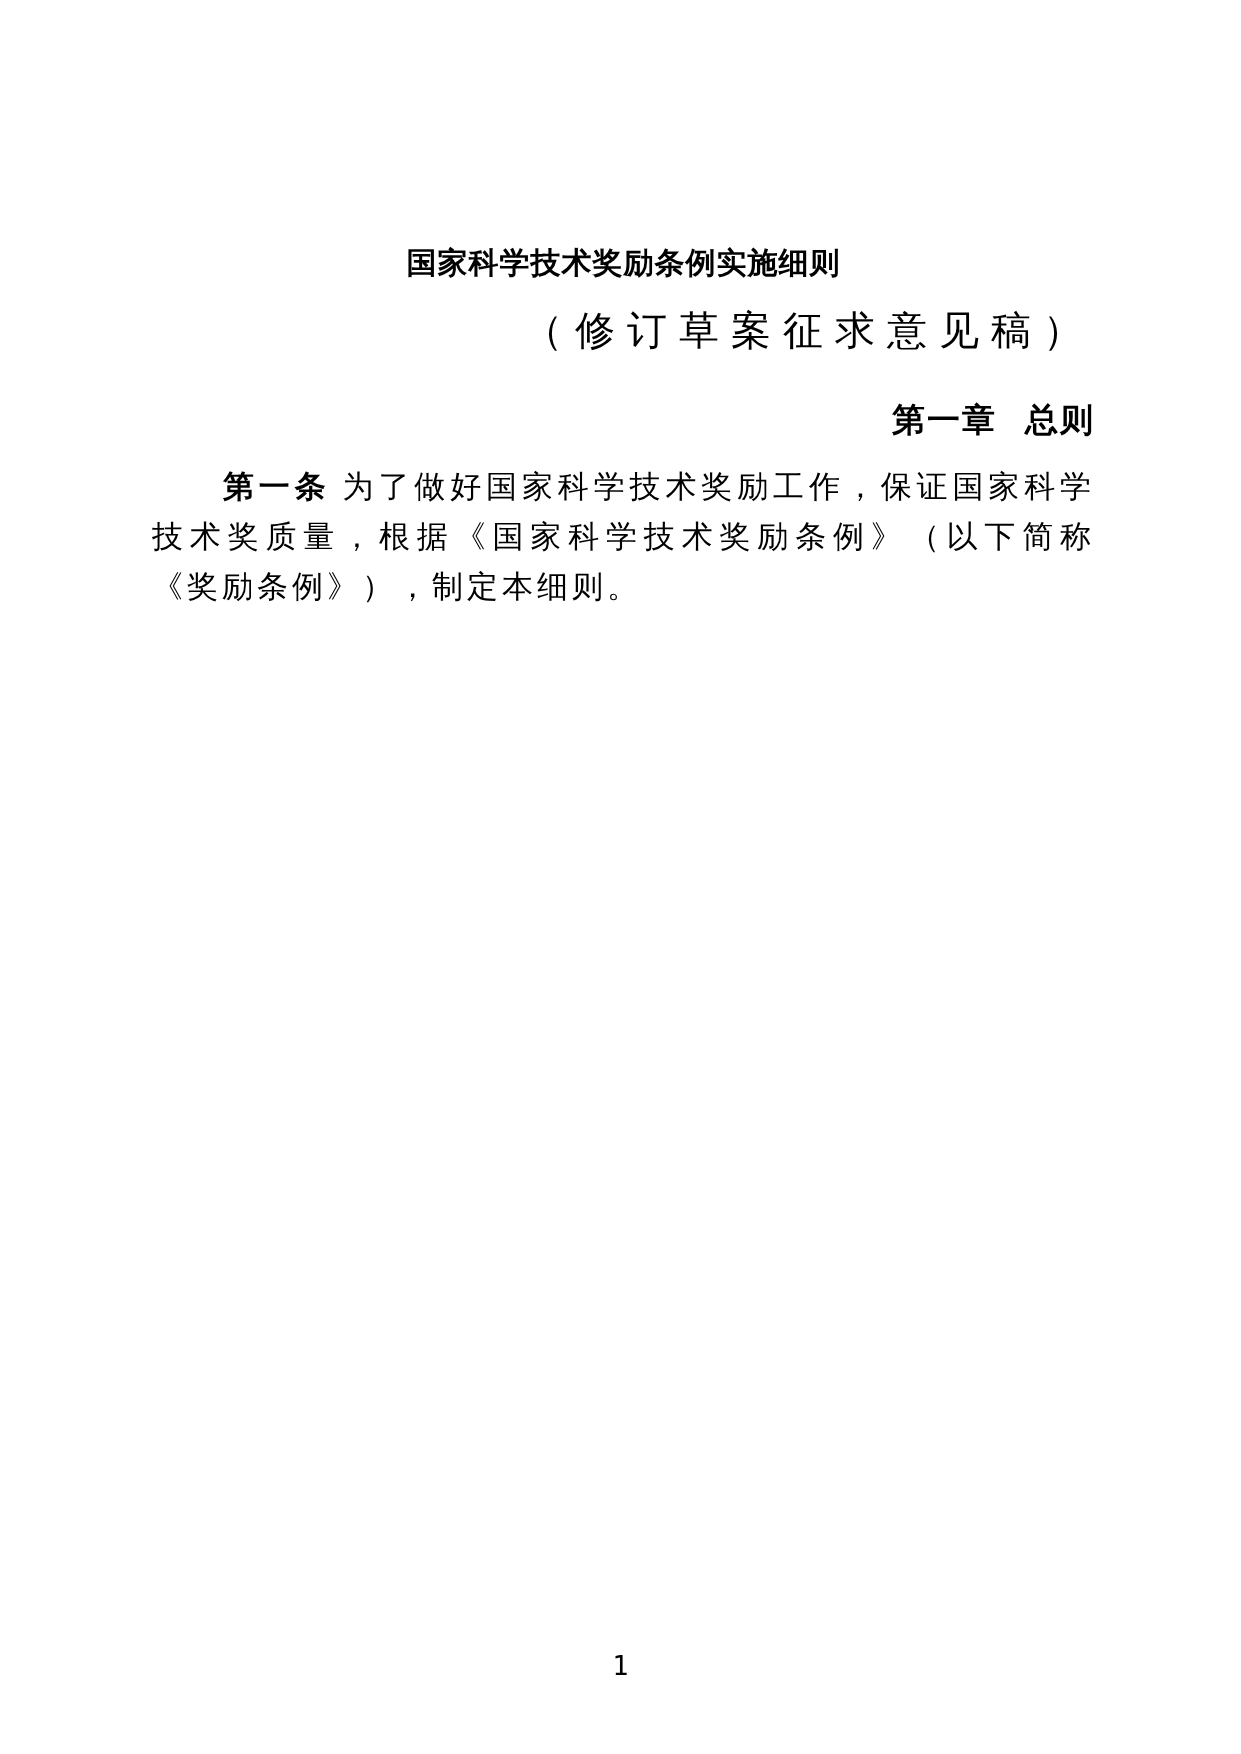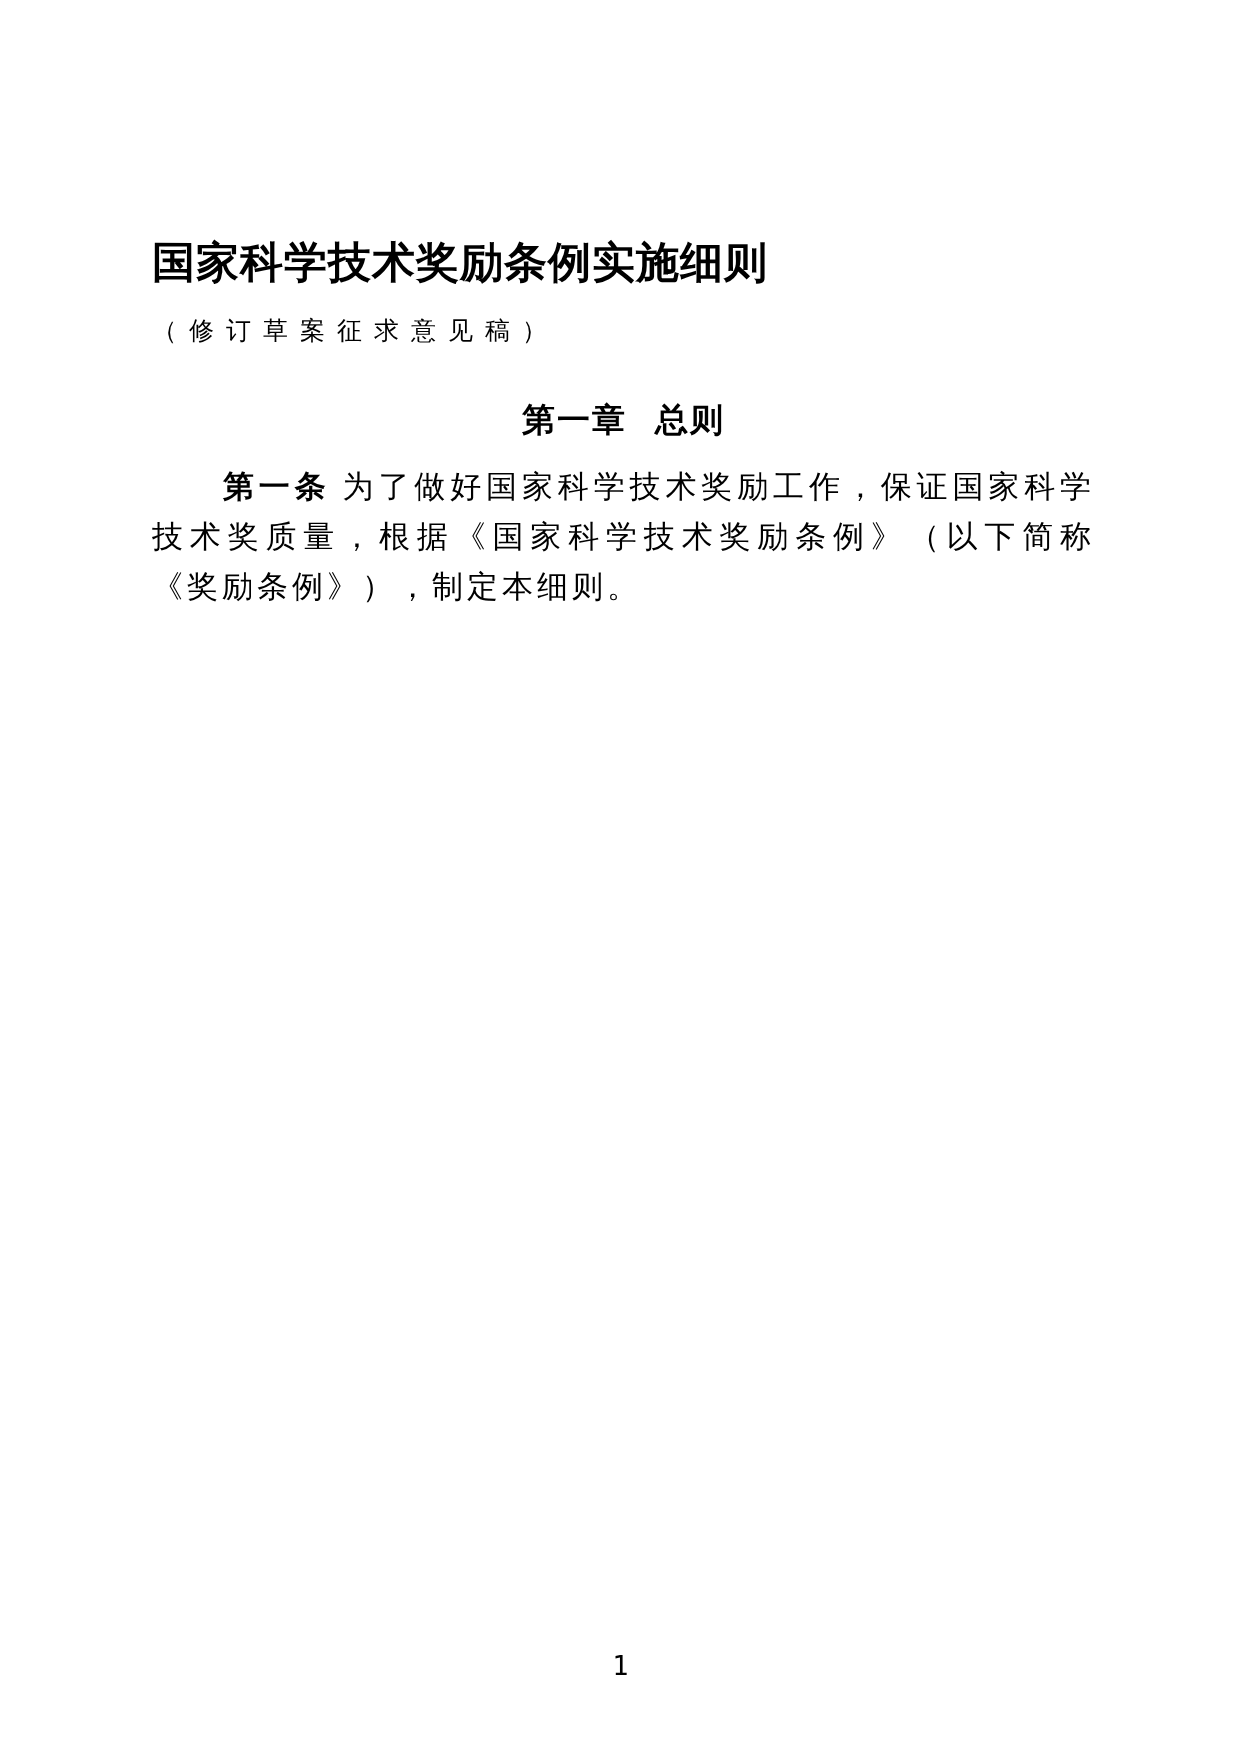--- a/index.html
+++ b/index.html
@@ -10,36 +10,37 @@
     margin: 0 auto;
     background: #ffffff;
     color: #000000;
     font-family: "Liberation Serif", "DejaVu Serif", serif;
     overflow: hidden;
   }
   .content { padding: 0 146px 0 152px; }
 
   .doc-title {
     margin: 234px 0 0 0;
-    font-size: 43px;
+    text-align: center;
+    font-size: 30px;
     line-height: 58px;
     font-weight: bold;
     letter-spacing: 1px;
   }
   .doc-subtitle {
     margin: 16px 0 0 0;
-    text-align: left;
-    font-size: 25px;
+    text-align: right;
+    font-size: 40px;
     line-height: 46px;
     font-weight: normal;
     letter-spacing: 12px;
   }
   .chapter-heading {
     margin: 44px 0 0 0;
-    text-align: center;
+    text-align: right;
     font-size: 33px;
     line-height: 44px;
     font-weight: bold;
     letter-spacing: 2px;
   }
   .chapter-name { margin-left: 0.85em; }
 
   .body-text { margin-top: 20px; }
   .body-para {
     margin: 0;

